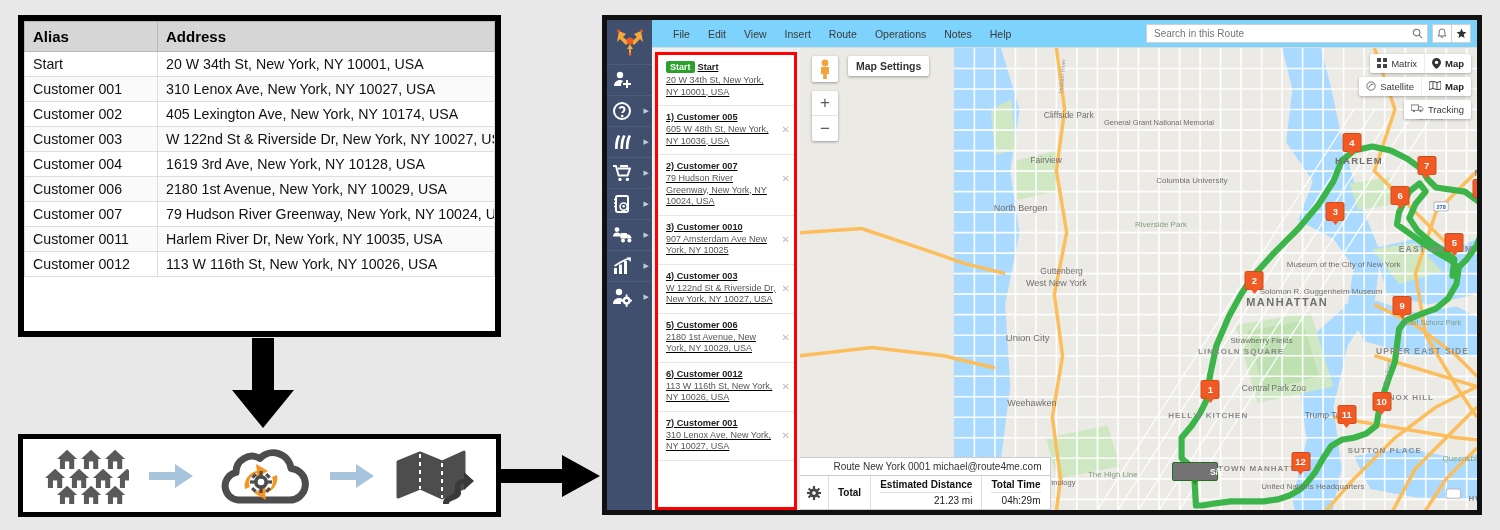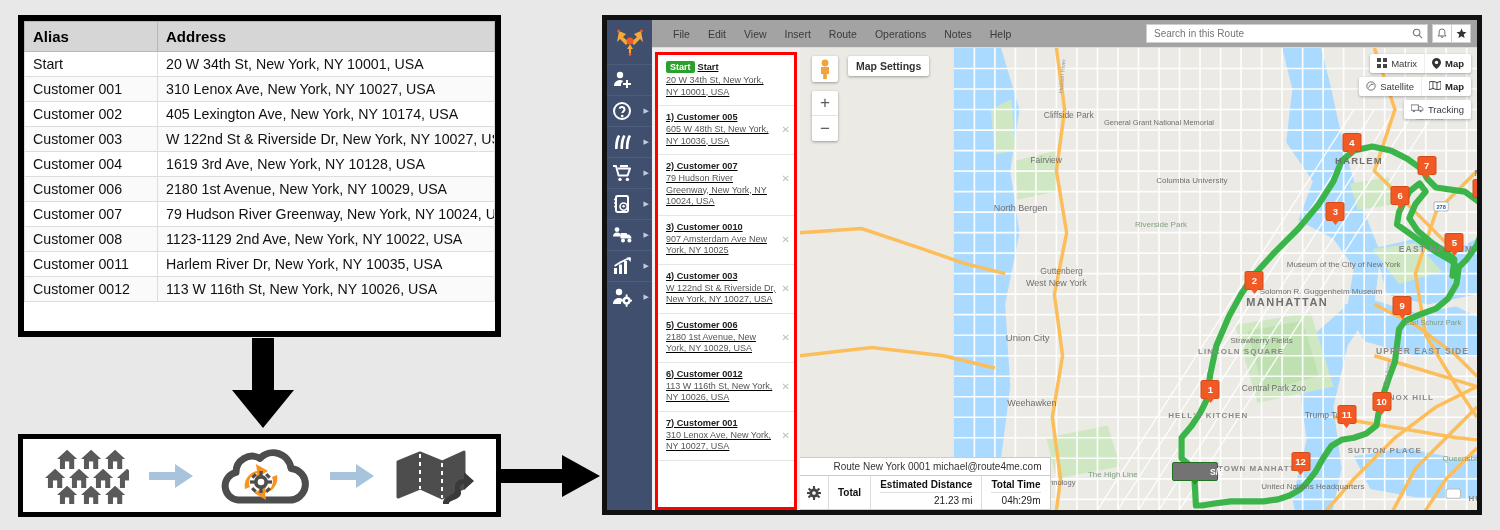--- a/index.html
+++ b/index.html
@@ -52,21 +52,21 @@
   .rail-logo { height: 44px; display: flex; align-items: center; justify-content: center; }
   .rail-item {
     height: 31px; display: flex; align-items: center; gap: 2px;
     padding-left: 5px; border-top: 1px solid #4d5c79; color: #fff; position: relative;
   }
   .rail-item svg { display: block; }
   .rail-caret { font-size: 7px; color: #c3ccdb; position: absolute; right: 3px; }
 
   .app-main { flex: 1; display: flex; flex-direction: column; min-width: 0; }
   .menubar {
-    height: 28px; flex: 0 0 28px; background: #a3a3a3; border-bottom: 1px solid #dcdcdc;
+    height: 28px; flex: 0 0 28px; background: #7dd3fc; border-bottom: 1px solid #dcdcdc;
     display: flex; align-items: center; padding: 0 6px 0 12px; gap: 0;
   }
   .menu-item { font-size: 10.5px; color: #3a3a3a; padding: 4px 9px; cursor: default; }
   .menu-spacer { flex: 1; }
   .search-box {
     display: flex; align-items: center; width: 282px; height: 19px;
     border: 1px solid #cfcfcf; background: #fff; padding: 0 4px 0 7px;
   }
   .search-box input {
     flex: 1; border: 0; outline: 0; font-size: 10px; color: #555;
@@ -189,24 +189,20 @@
             <td class="col-alias">Customer 004</td>
             <td>1619 3rd Ave, New York, NY 10128, USA</td>
           </tr>
           <tr>
             <td class="col-alias">Customer 006</td>
             <td>2180 1st Avenue, New York, NY 10029, USA</td>
           </tr>
           <tr>
             <td class="col-alias">Customer 007</td>
             <td>79 Hudson River Greenway, New York, NY 10024, USA</td>
-          </tr>
-          <tr>
-            <td class="col-alias">Customer 008</td>
-            <td>1123-1129 2nd Ave, New York, NY 10022, USA</td>
           </tr>
           <tr>
             <td class="col-alias">Customer 0011</td>
             <td>Harlem River Dr, New York, NY 10035, USA</td>
           </tr>
           <tr>
             <td class="col-alias">Customer 0012</td>
             <td>113 W 116th St, New York, NY 10026, USA</td>
           </tr>
         </tbody>

